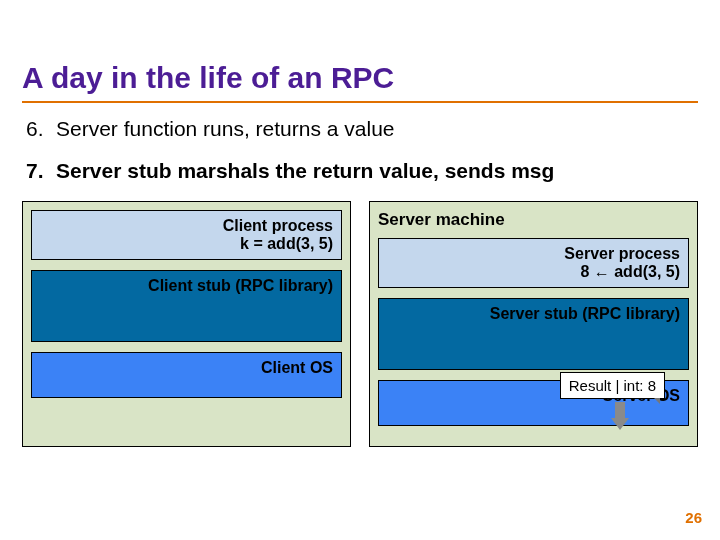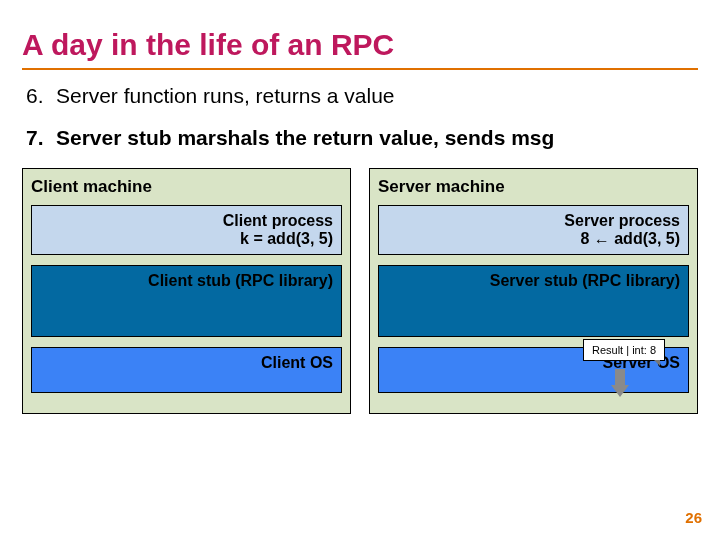--- a/index.html
+++ b/index.html
@@ -12,23 +12,24 @@
     overflow: hidden;
   }
   .slide {
     padding: 28px 22px 18px 22px;
     height: 100%;
     position: relative;
   }
   .title {
     font-size: 30px;
     font-weight: bold;
-    color: #be185d;
+    color: #4c1d95;
     padding-bottom: 6px;
     border-bottom: 2px solid #e07000;
+    margin-top: 33px;
   }
   .list {
     margin-top: 14px;
   }
   .list-item {
     display: flex;
     gap: 8px;
     font-size: 21px;
     color: #000;
     margin-bottom: 18px;
@@ -69,21 +70,21 @@
     padding-left: 34px;
   }
   .box-blue { background: #c4d7ed; }
   .box-orange { background: #0369a1; height: 72px; }
   .box-green { background: #3b82f6; height: 46px; }
   .result-badge {
     position: absolute;
     background: #fff;
     border: 1.5px solid #000;
     padding: 4px 8px;
-    font-size: 11px;
+    font-size: 15px;
     color: #000;
     right: 32px;
     top: 170px;
     z-index: 5;
   }
   .result-badge::after {
     content: "";
     position: absolute;
     right: 4px;
     bottom: -6px;
@@ -132,21 +133,20 @@
     </div>
     <div class="list-item bold">
       <span class="num">7.</span>
       <span>Server stub marshals the return value, sends msg</span>
     </div>
   </div>
 
   <div class="machines">
 
     <div class="machine">
-      <div class="machine-label">Client machine</div>
       <div class="box box-blue">
         <div>Client process</div>
         <div class="sub">k = add(3, 5)</div>
       </div>
       <div class="box box-orange">
         <div>Client stub (RPC library)</div>
       </div>
       <div class="box box-green">
         <div>Client OS</div>
       </div>

